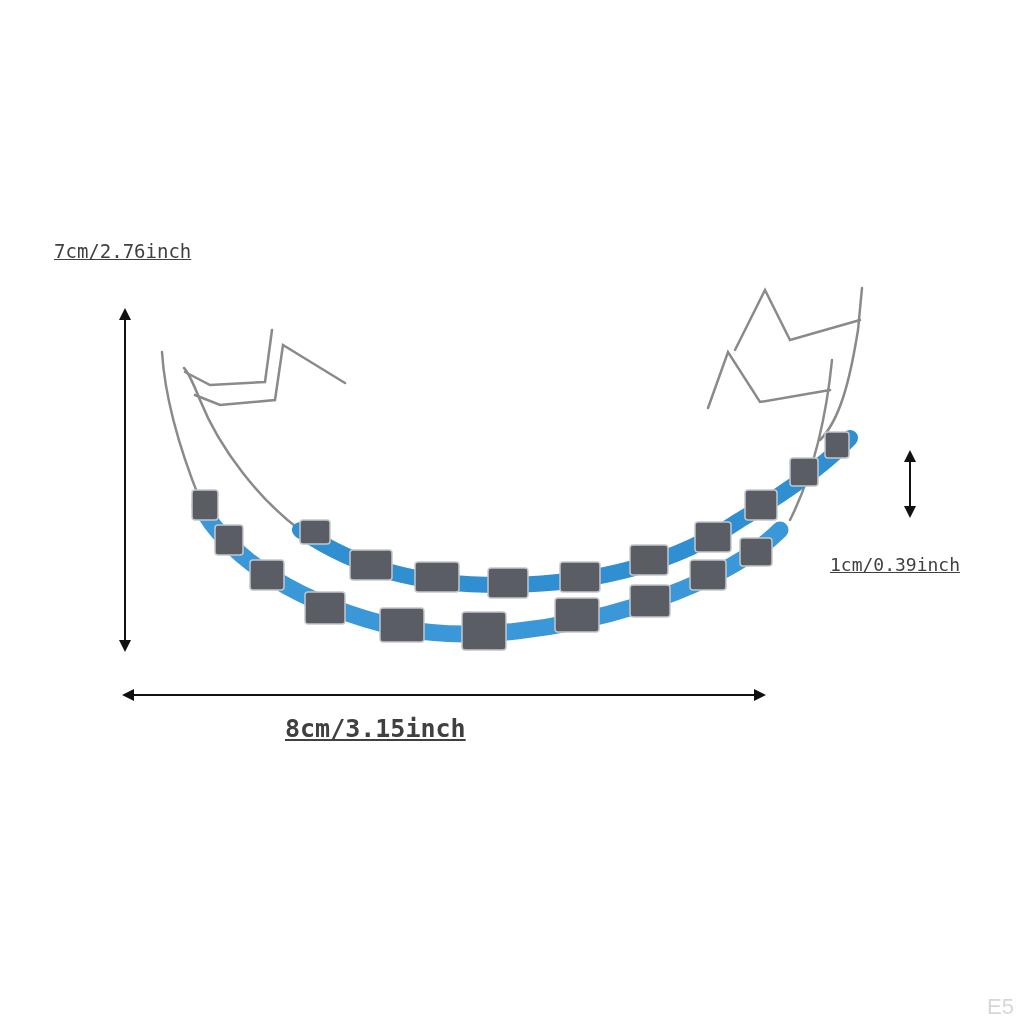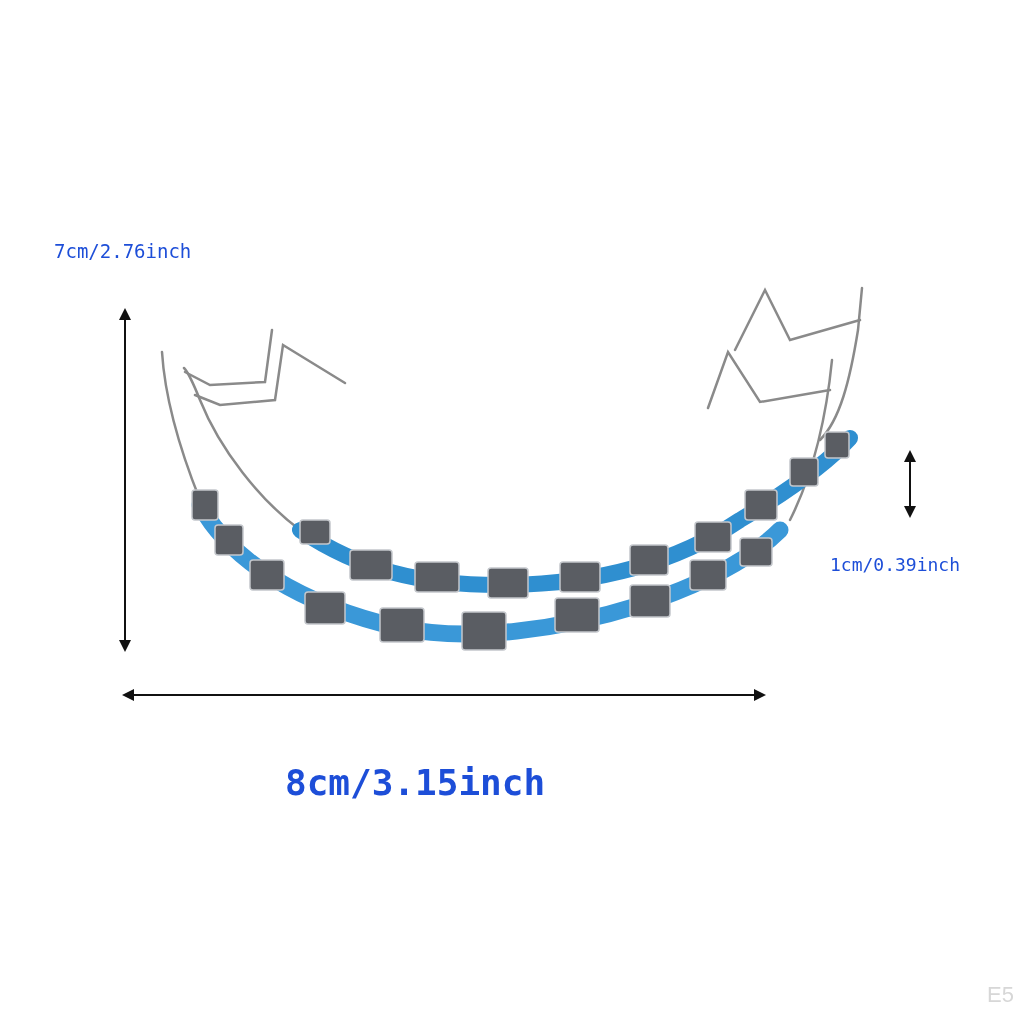--- a/index.html
+++ b/index.html
@@ -1,21 +1,21 @@
 <!DOCTYPE html>
 <html><head>
   <meta charset="utf-8">
   <style>
     html, body { margin:0; padding:0; background:#ffffff; }
     body { width:1024px; height:1024px; position:relative; overflow:hidden; font-family:"DejaVu Sans Mono","Liberation Mono",monospace; }
-    .label { position:absolute; color:#1d4ed8; white-space:nowrap; letter-spacing:0px; }
+    .label { position:absolute; color:#404040; white-space:nowrap; letter-spacing:0px;text-decoration:underline; }
     .lbl-h { left:54px; top:240px; font-size:19px; }
     .lbl-d { left:830px; top:554px; font-size:18px; }
-    .lbl-w { left:285px; top:762px; font-size:36px; font-weight:bold; font-family:"DejaVu Sans Mono","Liberation Mono",monospace; }
-    .watermark { position:absolute; right:10px; bottom:16px; font-family:"Liberation Sans",sans-serif; font-size:22px; color:#d7d7d7; }
+    .lbl-w { left:285px; top:714px; font-size:25px; font-weight:bold; font-family:"DejaVu Sans Mono","Liberation Mono",monospace; }
+    .watermark { position:absolute; right:10px; bottom:4px; font-family:"Liberation Sans",sans-serif; font-size:22px; color:#d7d7d7; }
     svg.stage { position:absolute; left:0; top:0; }
   </style>
 </head>
 <body>
 
 <svg class="stage" width="1024" height="1024" viewBox="0 0 1024 1024">
   <defs>
     <marker id="ah" viewBox="0 0 10 10" refX="5" refY="5" markerWidth="6" markerHeight="6" orient="auto-start-reverse">
       <path d="M0,0 L10,5 L0,10 z" fill="#111"></path>
     </marker>

